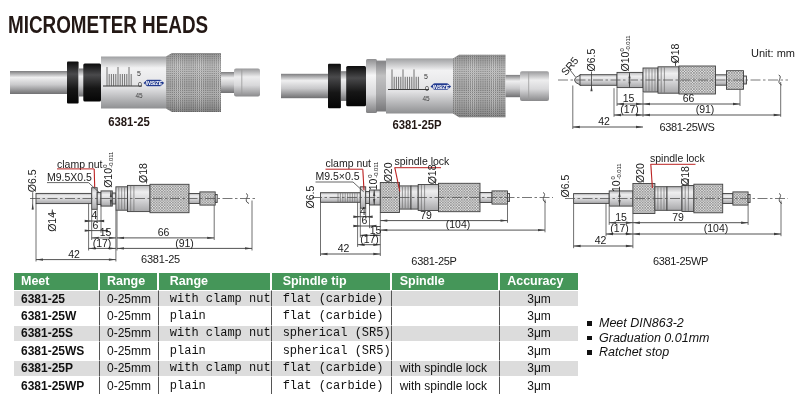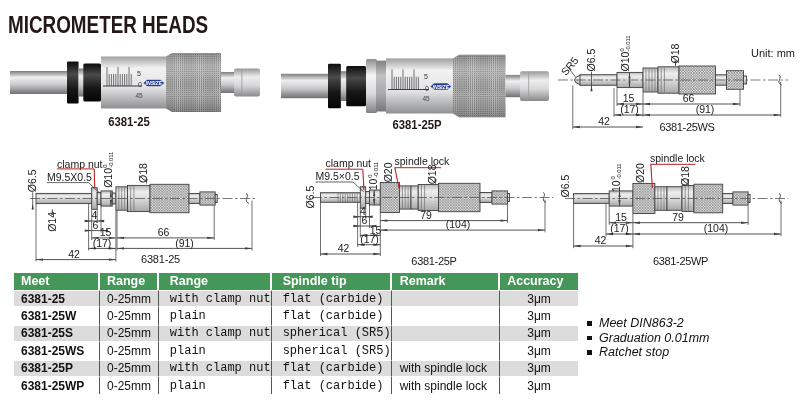--- a/index.html
+++ b/index.html
@@ -484,21 +484,21 @@
 <col style="width:107.7px">
         <col style="width:108.5px">
         <col style="width:77.8px">
       </colgroup>
 <thead>
         <tr>
           <th>Meet</th>
           <th>Range</th>
           <th>Range</th>
           <th>Spindle tip</th>
-          <th>Remark</th>
+          <th>Spindle</th>
           <th class="ca">Accuracy</th>
         </tr>
       </thead>
 <tbody>
         <tr class="g">
           <td class="b">6381-25</td>
           <td>0-25mm</td>
           <td>with clamp nut</td>
           <td>flat (carbide)</td>
           <td>&nbsp;</td>

